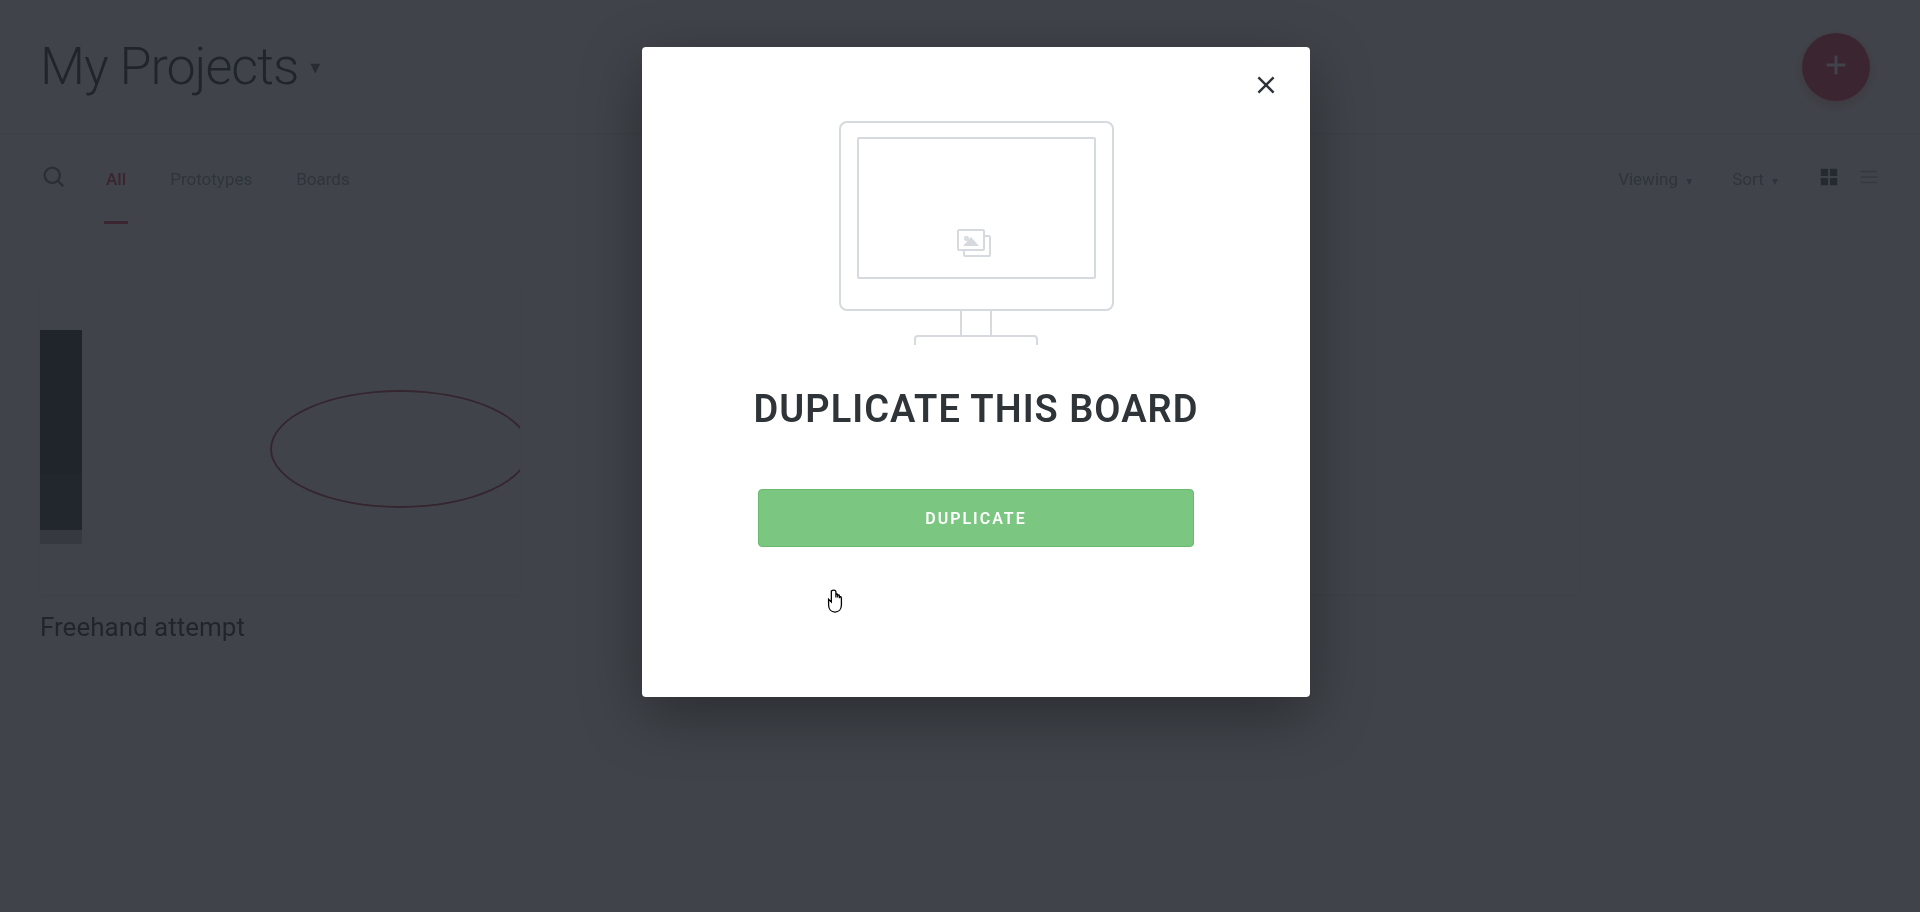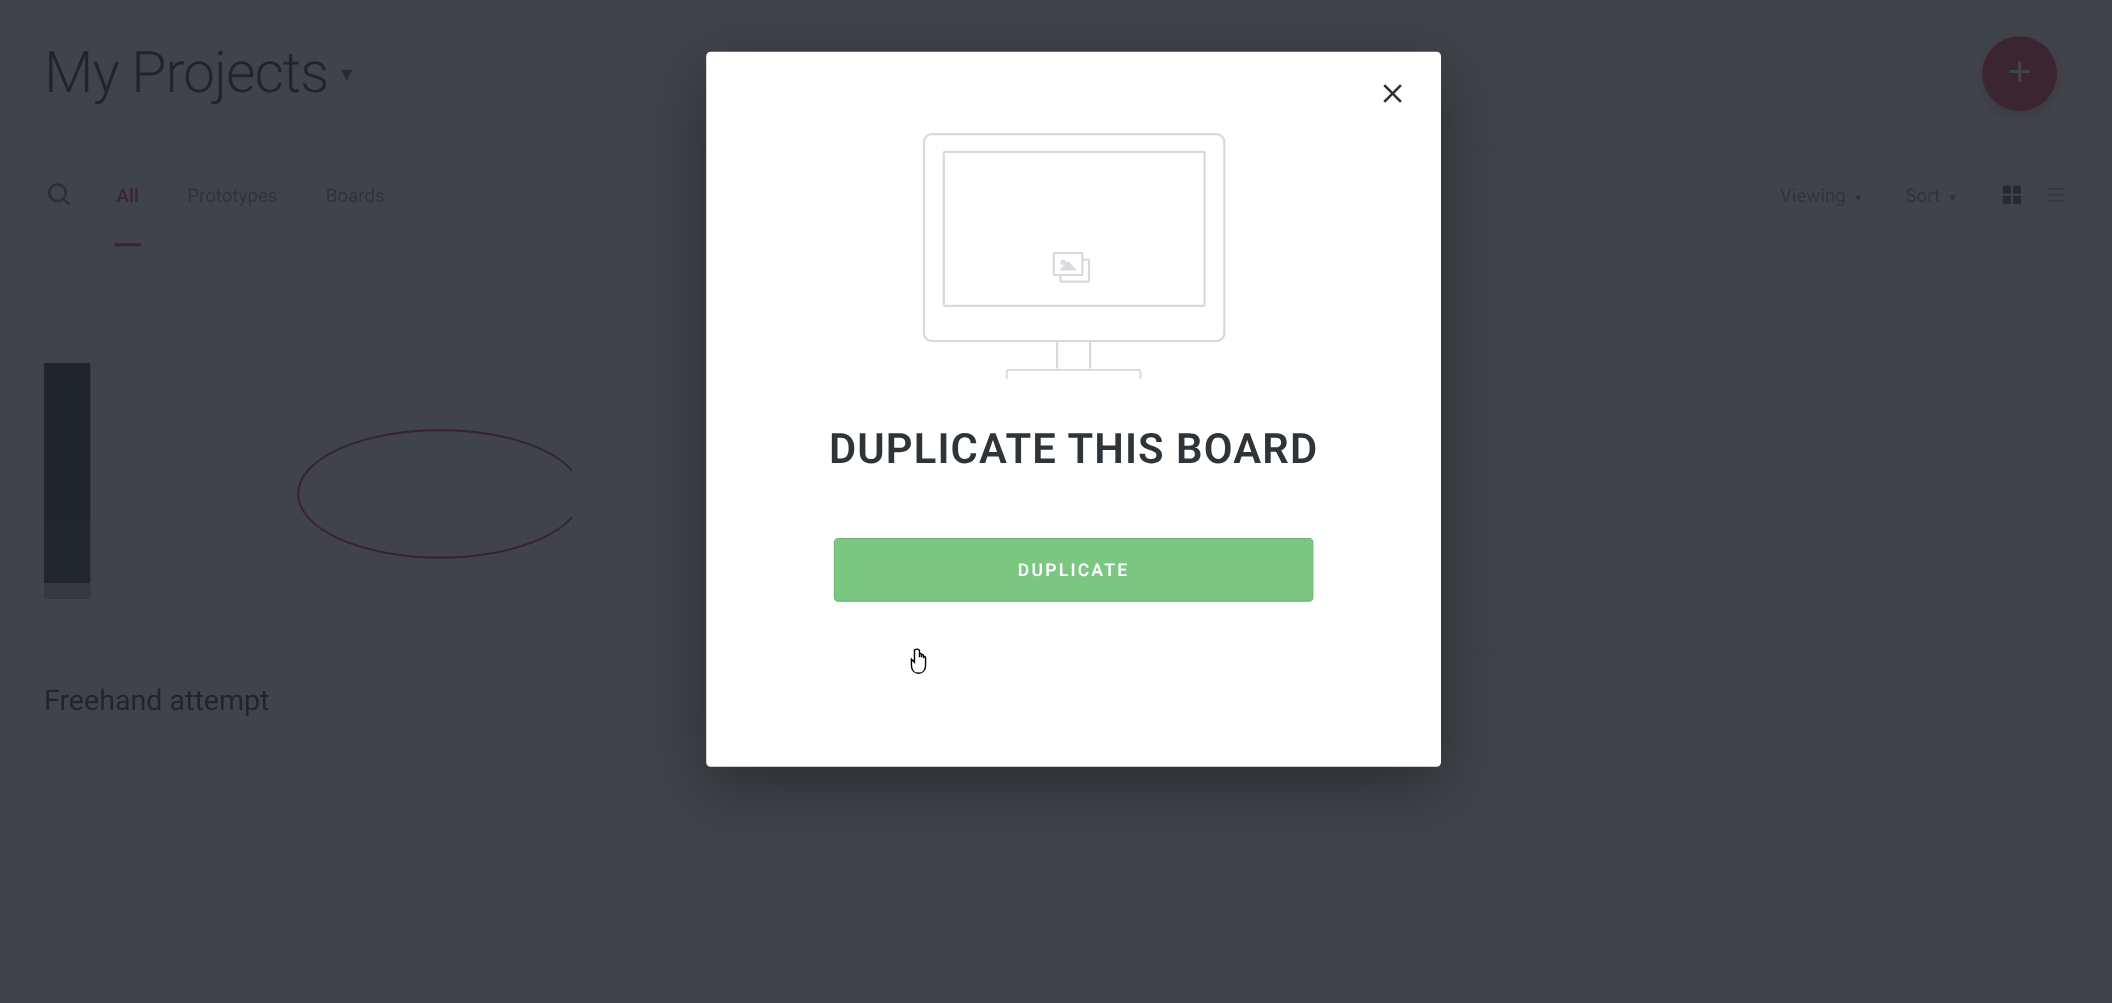--- a/index.html
+++ b/index.html
@@ -121,21 +121,21 @@
   .thumb-left-strip .seg2 { height: 56px; background: #3a3f45; }
   .thumb-left-strip .seg3 { height: 14px; background: #bdbdbd; }
   .thumb-oval {
     position: absolute;
     left: 230px; top: 106px;
     width: 260px; height: 118px;
     border: 2px solid #b0344d;
     border-radius: 50%;
   }
   .card-title {
-    margin-top: 28px;
+    margin-top: 18px;
     font-size: 26px;
     font-weight: 400;
     color: #2d3238;
   }
   .card-sub {
     margin-top: 6px;
     font-size: 13px;
     color: #9aa1aa;
     letter-spacing: 0.5px;
     text-transform: uppercase;

